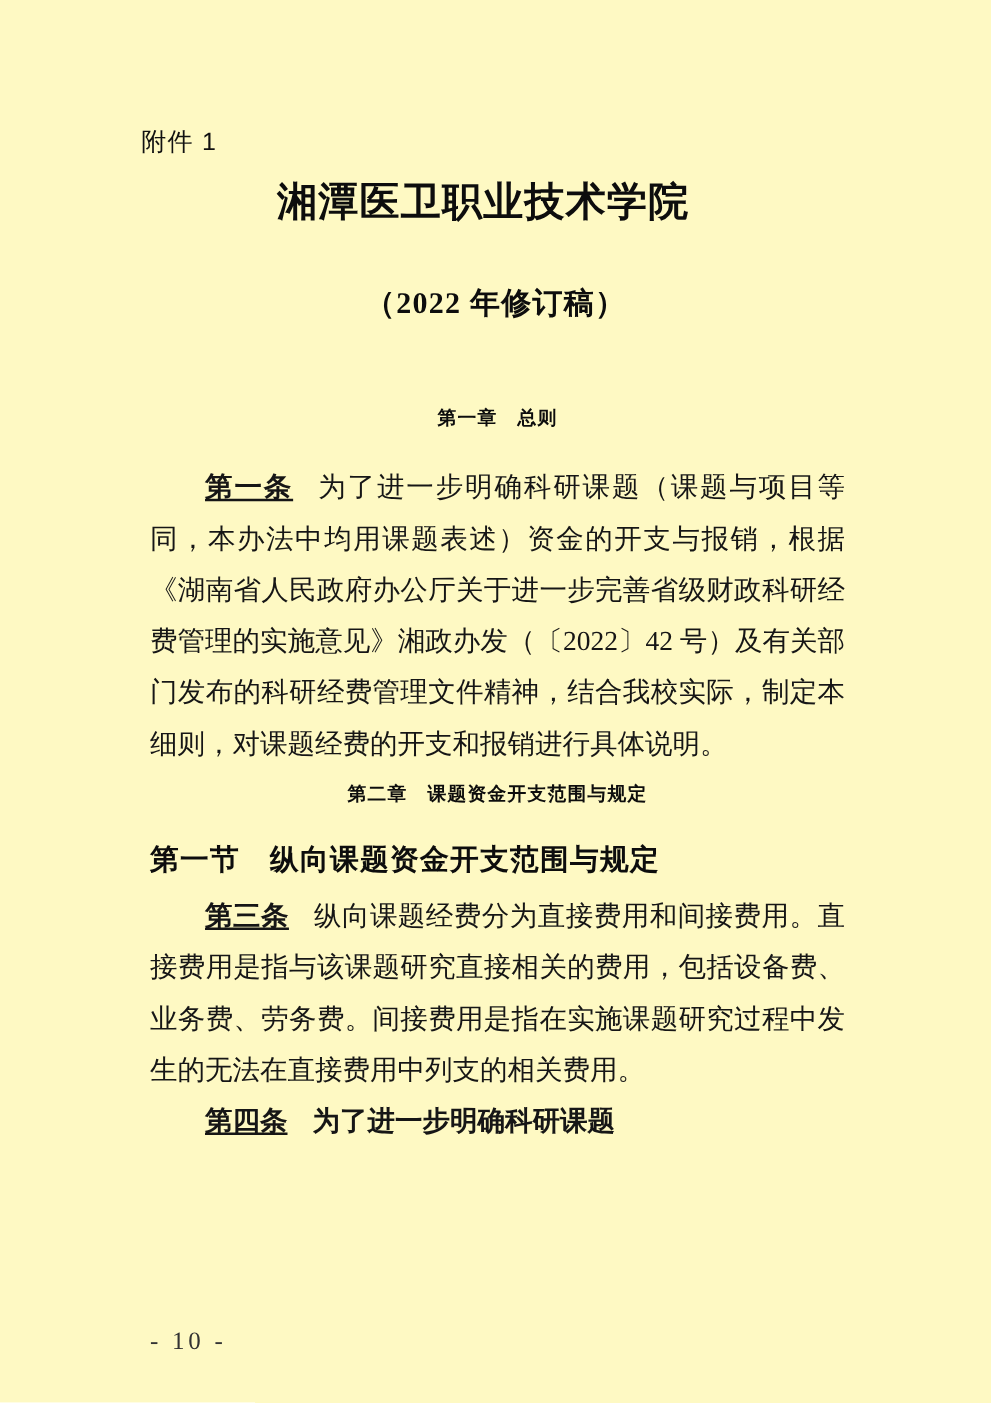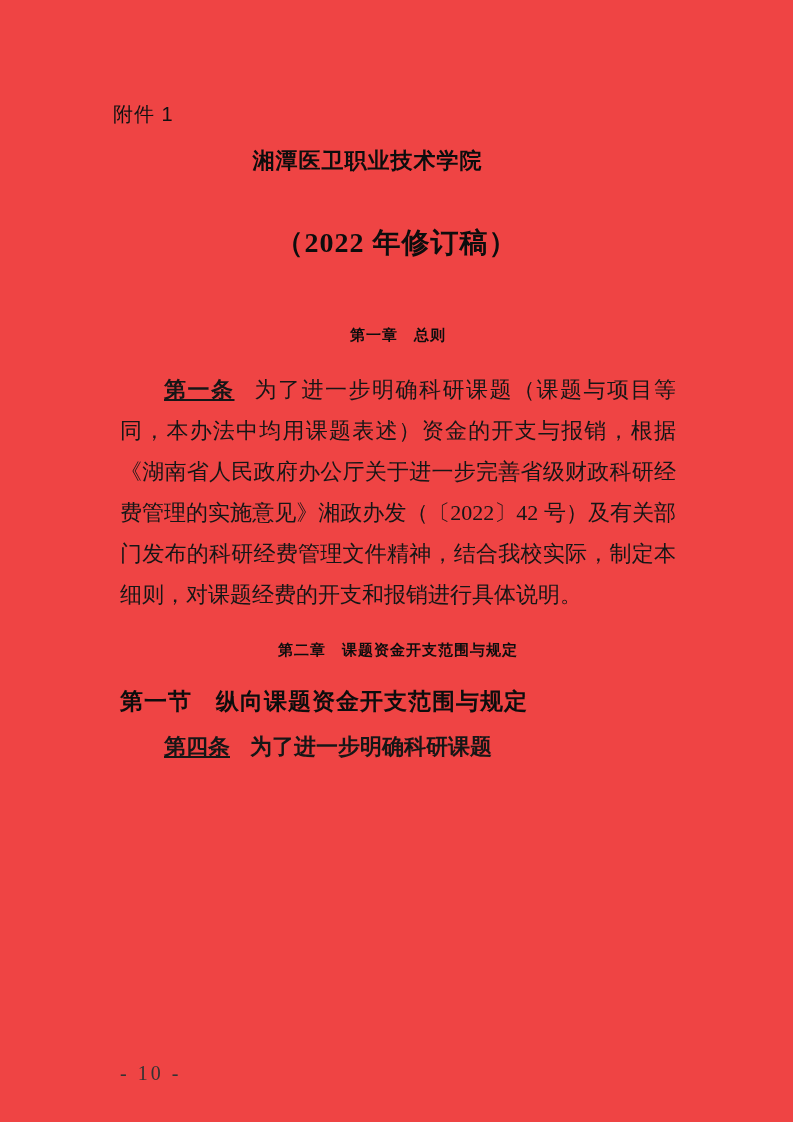--- a/index.html
+++ b/index.html
@@ -4,21 +4,21 @@
 <style>
   html, body {
     margin: 0;
     padding: 0;
     background: #ffffff;
   }
   .page {
     position: relative;
     width: 793px;
     height: 1122px;
-    background: #ef4444;
+    background: #fef9c3;
     overflow: hidden;
     color: #111111;
     font-family: "Liberation Serif", "DejaVu Serif", serif;
   }
   .attachment-label {
     position: absolute;
     left: 113px;
     top: 101px;
     font-family: "Liberation Sans", "DejaVu Sans", sans-serif;
     font-size: 20px;
@@ -26,35 +26,36 @@
     letter-spacing: 1px;
     color: #111111;
   }
   .doc-title {
     position: absolute;
     left: 0;
     width: 735px;
     text-align: center;
     font-family: "Liberation Serif", "DejaVu Serif", serif;
     font-weight: bold;
-    font-size: 22px;
+    font-size: 32px;
     line-height: 36px;
     letter-spacing: 1px;
     color: #0d0d0d;
+    padding-left: 19px;
   }
   .doc-title.line1 { top: 143px; }
   .doc-title.line2 { top: 186px; }
   .doc-subtitle {
     position: absolute;
     left: 0;
     top: 231px;
     width: 793px;
     text-align: center;
     font-weight: bold;
-    font-size: 28px;
+    font-size: 24px;
     line-height: 24px;
     letter-spacing: 1px;
     color: #0d0d0d;
   }
   .doc-body {
     position: absolute;
     left: 120px;
     top: 314px;
     width: 556px;
     font-size: 22px;
@@ -64,21 +65,21 @@
   .chapter-heading {
     font-family: "Liberation Sans", "DejaVu Sans", sans-serif;
     font-weight: bold;
     font-size: 15px;
     line-height: 41px;
     text-align: center;
     letter-spacing: 1px;
     color: #0d0d0d;
   }
   .chapter-heading.first { margin-bottom: 14px; }
-  .chapter-heading.second { margin-top: 14px; }
+  .chapter-heading.second { }
   .section-heading {
     font-weight: bold;
     font-size: 23px;
     line-height: 41px;
     text-align: left;
     letter-spacing: 1px;
     margin-top: 11px;
     margin-bottom: 4px;
     color: #0d0d0d;
   }
@@ -127,20 +128,23 @@
 
     <p class="para">
       <span class="article-label">第一条</span><span>为了进一步明确科研课题（课题与项目等同，本办法中均用课题表述）资金的开支与报销，根据《湖南省人民政府办公厅关于进一步完善省级财政科研经费管理的实施意见》湘政办发（〔2022〕42 号）及有关部门发布的科研经费管理文件精神，结合我校实际，制定本细则，对课题经费的开支和报销进行具体说明。</span>
     </p>
 
 
     <div class="chapter-heading second">第二章　课题资金开支范围与规定</div>
 
     <div class="section-heading">第一节　纵向课题资金开支范围与规定</div>
 
+    <p class="para">
+      <span class="article-label">第三条</span><span>纵向课题经费分为直接费用和间接费用。直接费用是指与该课题研究直接相关的费用，包括设备费、业务费、劳务费。间接费用是指在实施课题研究过程中发生的无法在直接费用中列支的相关费用。</span>
+    </p>
 
     <p class="article-heading">
       <span class="article-label">第四条</span><span>为了进一步明确科研课题</span>
     </p>
 
   </div>
 
   <div class="page-number">- 10 -</div>
 
 </div>

